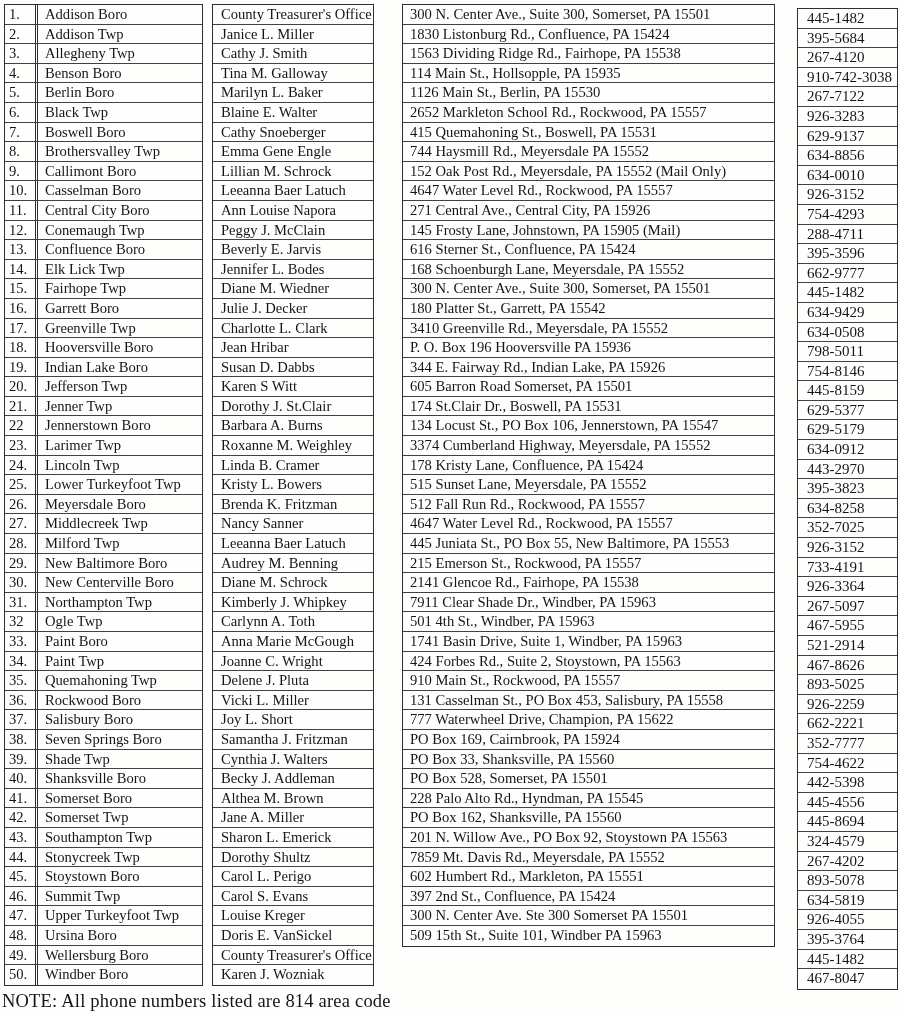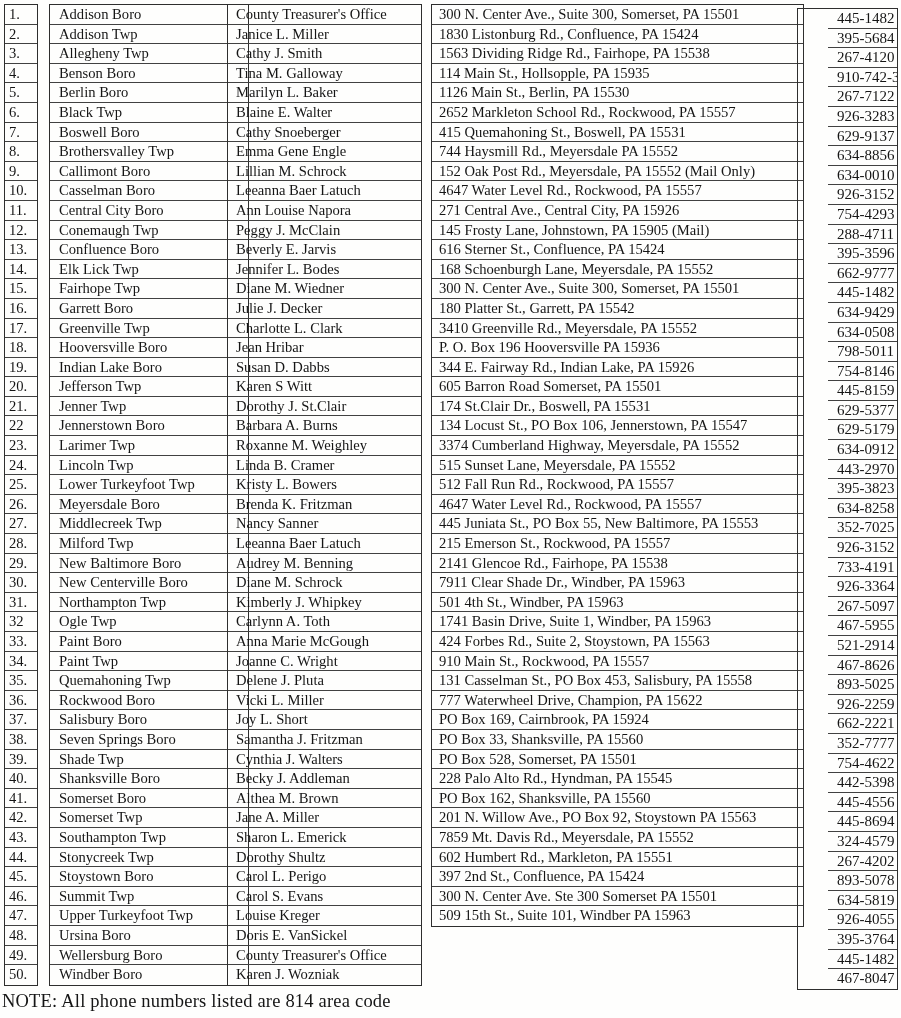--- a/index.html
+++ b/index.html
@@ -23,27 +23,27 @@
     height:19.6px;
     line-height:19.4px;
     border-bottom:1px solid #414141;
     white-space:nowrap;
     overflow:hidden;
     font-size:14.6px;
   }
   .cell:last-child { border-bottom:none; }
   .col-num   { left:4px;   width:34px;  }
   .col-num .cell   { padding-left:4px; }
-  .col-muni  { left:49px;  width:200px; }
+  .col-muni  { left:35px;  width:168px; }
   .col-muni .cell  { padding-left:9px; }
-  .col-name  { left:227px; width:195px; }
+  .col-name  { left:212px; width:162px; }
   .col-name .cell  { padding-left:8px; }
-  .col-addr  { left:431px; width:373px; }
+  .col-addr  { left:402px; width:373px; }
   .col-addr .cell  { padding-left:7px; }
-  .col-phone { left:797px; width:101px; top:8px;padding-left:30px; }
+  .col-phone { left:797px; width:101px; top:8px; }
   .col-phone .cell { padding-left:9px; font-size:15px; }
   .note {
     position:absolute;
     left:2px; top:991px;
     font-weight:normal;
     font-size:18.5px;
     letter-spacing:0.2px;
     white-space:nowrap;
   }
 </style>
@@ -224,20 +224,21 @@
       <div class="cell">168 Schoenburgh Lane, Meyersdale, PA 15552</div>
       <div class="cell">300 N. Center Ave., Suite 300, Somerset, PA 15501</div>
       <div class="cell">180 Platter St., Garrett, PA 15542</div>
       <div class="cell">3410 Greenville Rd., Meyersdale, PA 15552</div>
       <div class="cell">P. O. Box 196 Hooversville PA 15936</div>
       <div class="cell">344 E. Fairway Rd., Indian Lake, PA 15926</div>
       <div class="cell">605 Barron Road Somerset, PA 15501</div>
       <div class="cell">174 St.Clair Dr., Boswell, PA 15531</div>
       <div class="cell">134 Locust St., PO Box 106, Jennerstown, PA 15547</div>
       <div class="cell">3374 Cumberland Highway, Meyersdale, PA 15552</div>
+      <div class="cell">178 Kristy Lane, Confluence, PA 15424</div>
       <div class="cell">515 Sunset Lane, Meyersdale, PA 15552</div>
       <div class="cell">512 Fall Run Rd., Rockwood, PA 15557</div>
       <div class="cell">4647 Water Level Rd., Rockwood, PA 15557</div>
       <div class="cell">445 Juniata St., PO Box 55, New Baltimore, PA 15553</div>
       <div class="cell">215 Emerson St., Rockwood, PA 15557</div>
       <div class="cell">2141 Glencoe Rd., Fairhope, PA 15538</div>
       <div class="cell">7911 Clear Shade Dr., Windber, PA 15963</div>
       <div class="cell">501 4th St., Windber, PA 15963</div>
       <div class="cell">1741 Basin Drive, Suite 1, Windber, PA 15963</div>
       <div class="cell">424 Forbes Rd., Suite 2, Stoystown, PA 15563</div>

